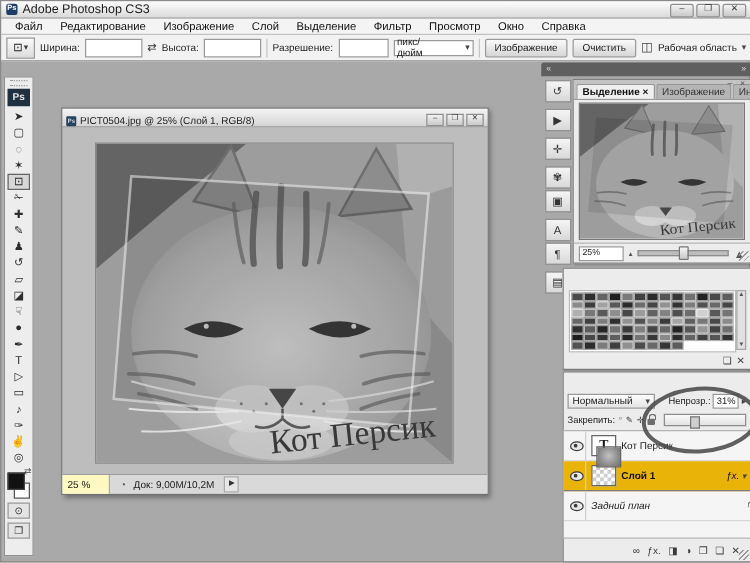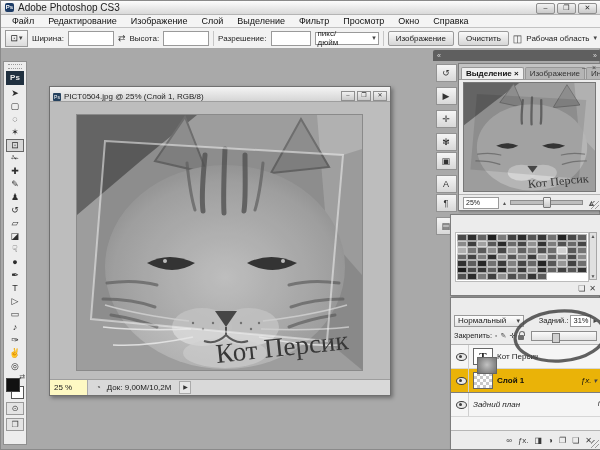--- a/index.html
+++ b/index.html
@@ -497,21 +497,21 @@
       </div>
   </div>
 
   <div class="panel lypanel">
     <div class="lyblend">
       <div class="blenddd">
         <span>Нормальный</span>
         <span class="tiny">▾</span>
       </div>
       <div class="opbox">
-        <span>Задний.:</span>
+        <span>Непрозр.:</span>
         <span class="opval">31%</span>
         <span class="tiny">▸</span>
       </div>
     </div>
     <div class="lylock">
       <span>Закрепить:</span>
       <span id="lockicons" style="display:flex;gap:3px">
           <span class="lockico">▫</span>
           <span class="lockico">✎</span>
           <span class="lockico">✛</span>

